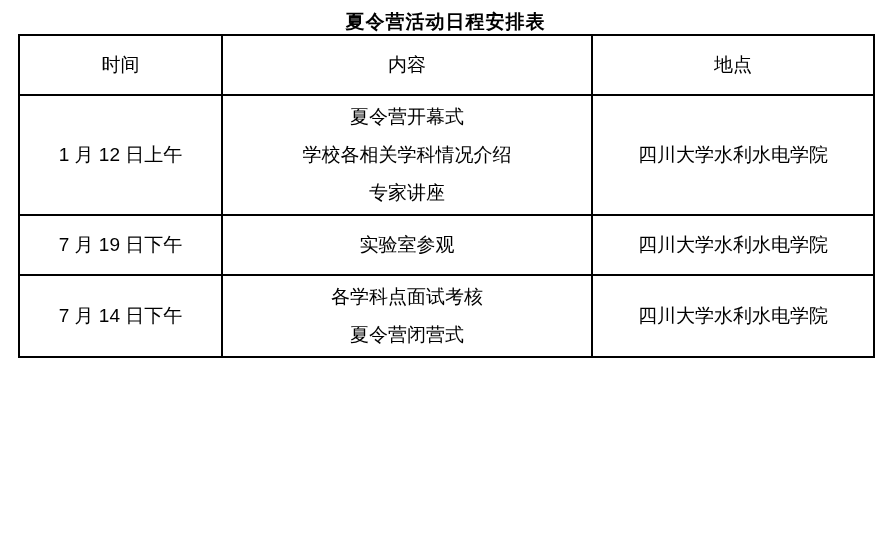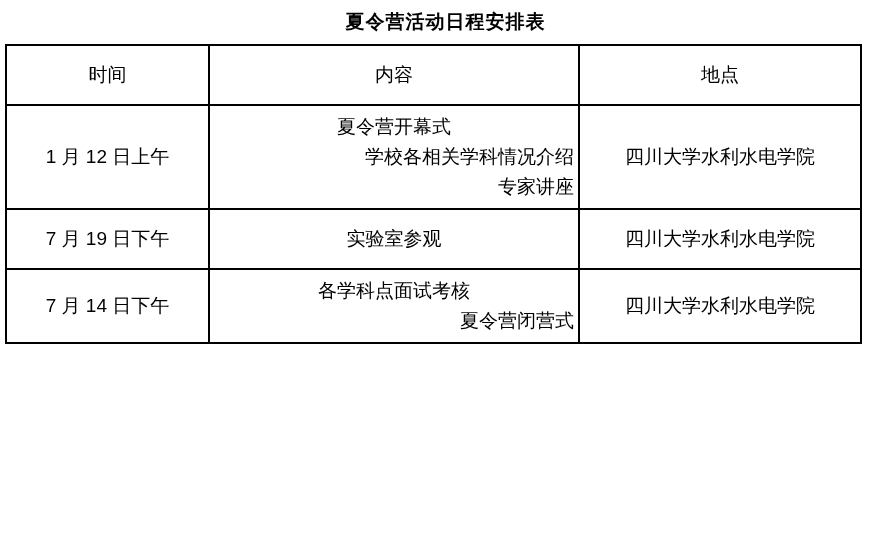--- a/index.html
+++ b/index.html
@@ -19,25 +19,24 @@
     width: 891px;
     height: 538px;
     box-sizing: border-box;
   }
   .doc-title {
     text-align: center;
     font-size: 19px;
     font-weight: bold;
     letter-spacing: 1px;
     padding-top: 10px;
-    padding-bottom: 10px;
     line-height: 24px;
   }
   .table-wrap {
-    padding: 0 5px;
+    padding: 0 18px;
   }
   table.schedule {
     width: 855px;
     border-collapse: collapse;
     table-layout: fixed;
   }
   table.schedule td {
     border: 2px solid #000000;
     text-align: center;
     vertical-align: middle;
@@ -53,21 +52,21 @@
     height: 46px;
     font-size: 19px;
   }
   tr.row td {
     height: 46px;
   }
   .cell-lines span {
     display: block;
   }
   .cell-lines span + span {
-    text-align: right;
+    margin-top: 8px;
   }
 </style>
 </head>
 <body>
 
 <div class="page">
 
   <div class="doc-title">夏令营活动日程安排表</div>
 
   <div class="table-wrap">

